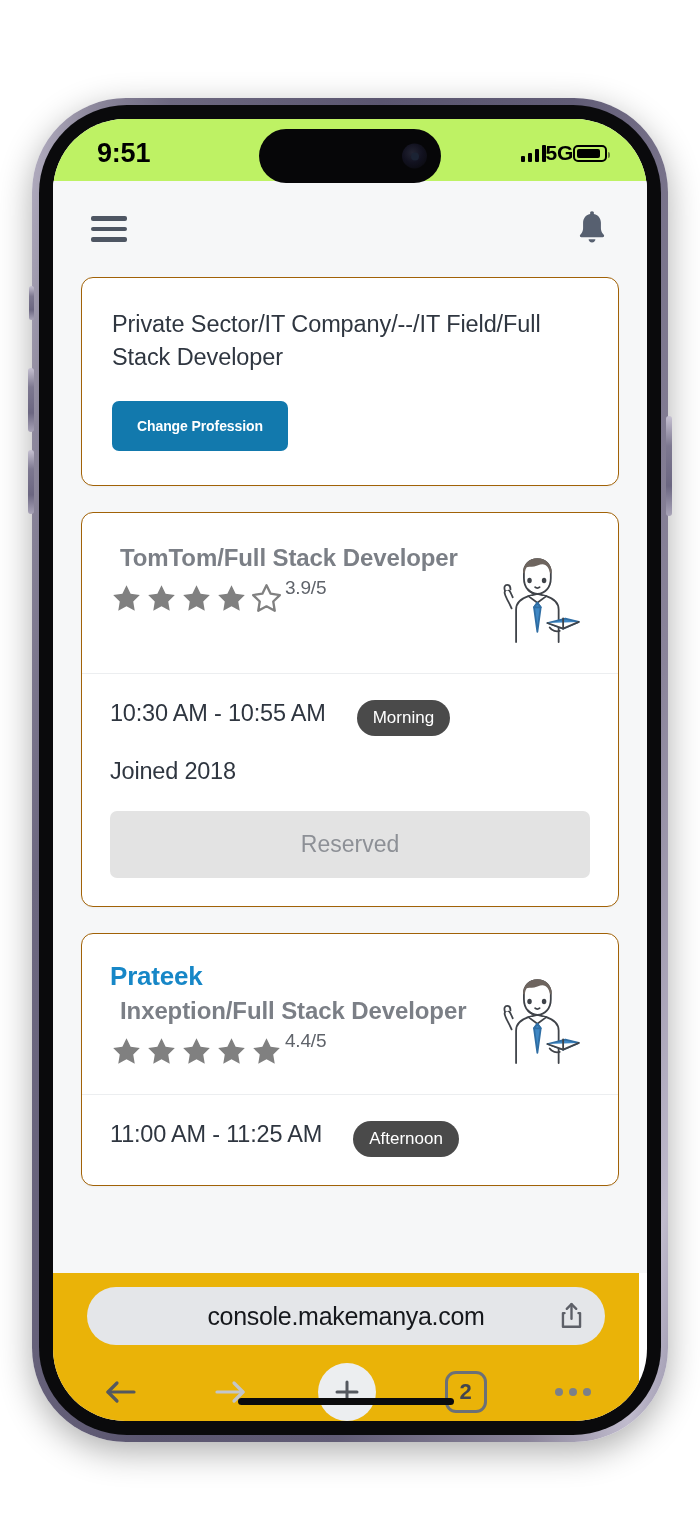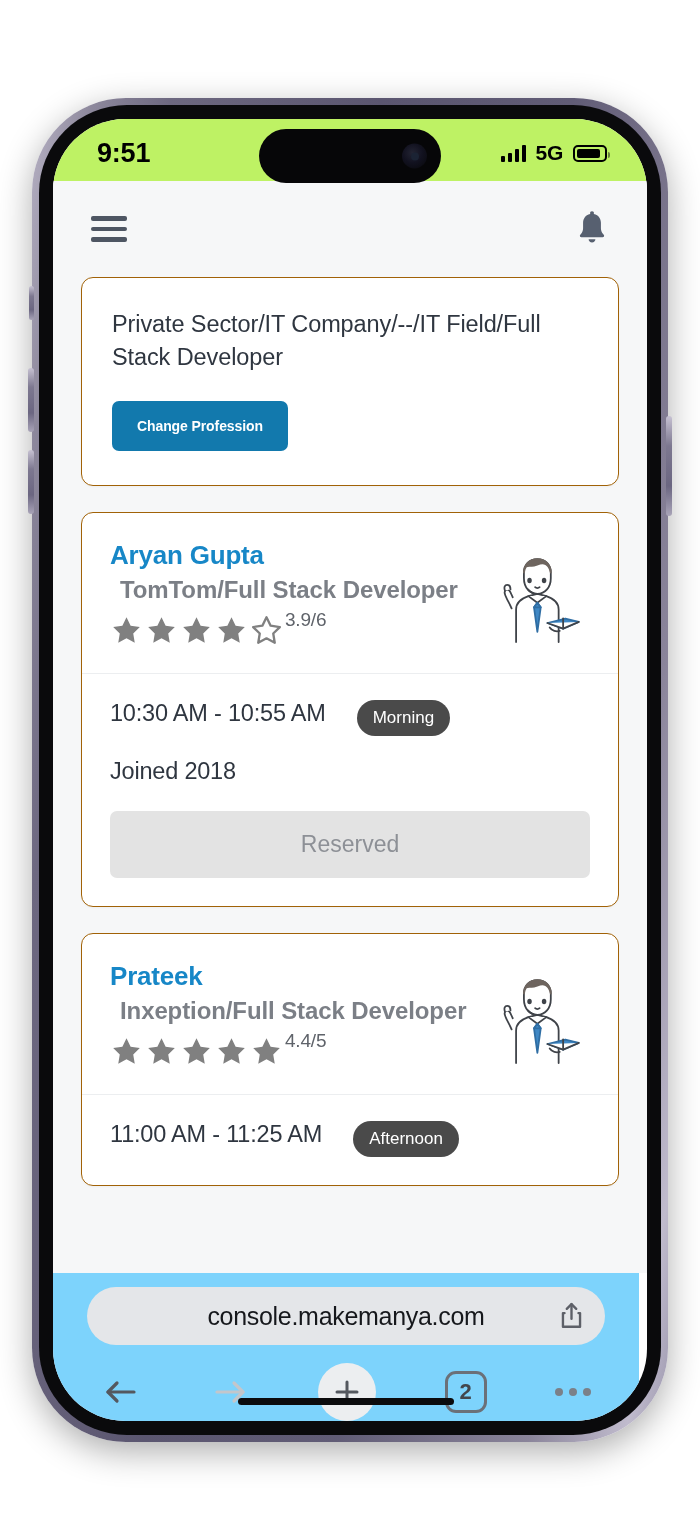--- a/index.html
+++ b/index.html
@@ -75,21 +75,20 @@
     font-size: 27px;
     font-weight: 700;
     color: #000;
     letter-spacing: -0.2px;
     margin-top: 6px;
   }
 
   .status-right {
     display: flex;
     align-items: center;
-    gap: 10px;
     margin-top: 6px;
   }
   .sig-bars { display: flex; align-items: flex-end; gap: 3px; height: 17px; }
   .sig-bars i { display: block; width: 4px; background: #000; border-radius: 1px; }
   .sig-bars i:nth-child(1) { height: 6px; }
   .sig-bars i:nth-child(2) { height: 9px; }
   .sig-bars i:nth-child(3) { height: 13px; }
   .sig-bars i:nth-child(4) { height: 17px; }
 
   .net-label { font-size: 21px; font-weight: 600; color: #000; letter-spacing: -0.3px; }
@@ -291,21 +290,21 @@
     border: none;
     border-radius: 7px;
     font-family: "Liberation Sans", sans-serif;
     cursor: default;
   }
 
   
   .safari-bar {
     position: absolute;
     left: 0; right: 8px; bottom: 0;
-    background: #7dd3fc;
+    background: #eab308;
     padding: 14px 0 0;
     z-index: 6;
   }
 
   .url-pill {
     margin: 0 34px;
     height: 58px;
     background: #e4e6e9;
     border-radius: 29px;
     display: flex;
@@ -423,41 +422,40 @@
       <div class="scroll-area">
 
         <div class="card profession-card">
           <div class="profession-text">Private Sector/IT Company/--/IT Field/Full Stack Developer</div>
           <button class="change-btn">Change Profession</button>
         </div>
 
         <div class="card">
           <div class="mentor-top">
             <div class="mentor-info">
-              <div class="mentor-name">Aryan Gupta</div>
               <div class="mentor-sub">TomTom/Full Stack Developer</div>
               <div class="rating-row">
                 <div class="stars">
                   <svg viewBox="0 0 24 24">
                       <path d="M12 2.4l3 6.1 6.7 1-4.8 4.7 1.1 6.7L12 17.7 6 20.9l1.1-6.7L2.3 9.5l6.7-1z" fill="#808080"></path>
                     </svg>
                   <svg viewBox="0 0 24 24">
                       <path d="M12 2.4l3 6.1 6.7 1-4.8 4.7 1.1 6.7L12 17.7 6 20.9l1.1-6.7L2.3 9.5l6.7-1z" fill="#808080"></path>
                     </svg>
                   <svg viewBox="0 0 24 24">
                       <path d="M12 2.4l3 6.1 6.7 1-4.8 4.7 1.1 6.7L12 17.7 6 20.9l1.1-6.7L2.3 9.5l6.7-1z" fill="#808080"></path>
                     </svg>
                   <svg viewBox="0 0 24 24">
                       <path d="M12 2.4l3 6.1 6.7 1-4.8 4.7 1.1 6.7L12 17.7 6 20.9l1.1-6.7L2.3 9.5l6.7-1z" fill="#808080"></path>
                     </svg>
                   <svg viewBox="0 0 24 24">
                       <path d="M12 2.4l3 6.1 6.7 1-4.8 4.7 1.1 6.7L12 17.7 6 20.9l1.1-6.7L2.3 9.5l6.7-1z" fill="none" stroke="#808080" stroke-width="1.7" stroke-linejoin="round"></path>
                     </svg>
                 </div>
-                <div class="rating-val">3.9/6</div>
+                <div class="rating-val">3.9/5</div>
               </div>
             </div>
             <div class="mentor-avatar">
               <svg viewBox="0 0 100 100">
                 <g fill="none" stroke="#3f4349" stroke-width="1.6" stroke-linecap="round" stroke-linejoin="round">
                   <path d="M34 92V63c0-6 5-10 11-12l8-2 8 2c6 2 11 6 11 12v29" fill="#ffffff"></path>
                   <path d="M53 49c7 0 12-6 12-14v-5c0-7-5-12-12-12s-12 5-12 12v5c0 8 5 14 12 14z" fill="#ffffff"></path>
                   <path d="M41 30c0-7 5-12 12-12s12 5 12 12c0 0-1-7-6-8-4-1-7 2-11 2-4 0-6-1-7 6z" fill="#6e655f" stroke="#6e655f"></path>
                   <path d="M53 49c-3.5 0-6.5-1.5-8.5-4"></path>
                   <path d="M45 51l8 6 8-6" fill="#ffffff"></path>

